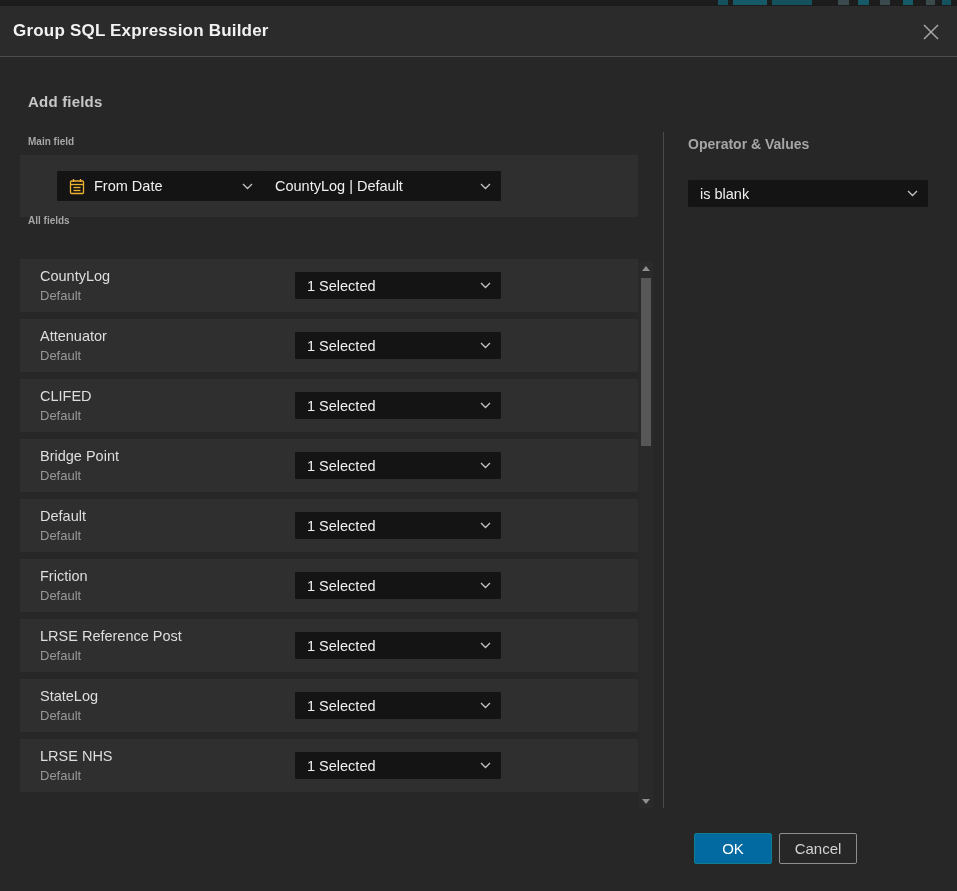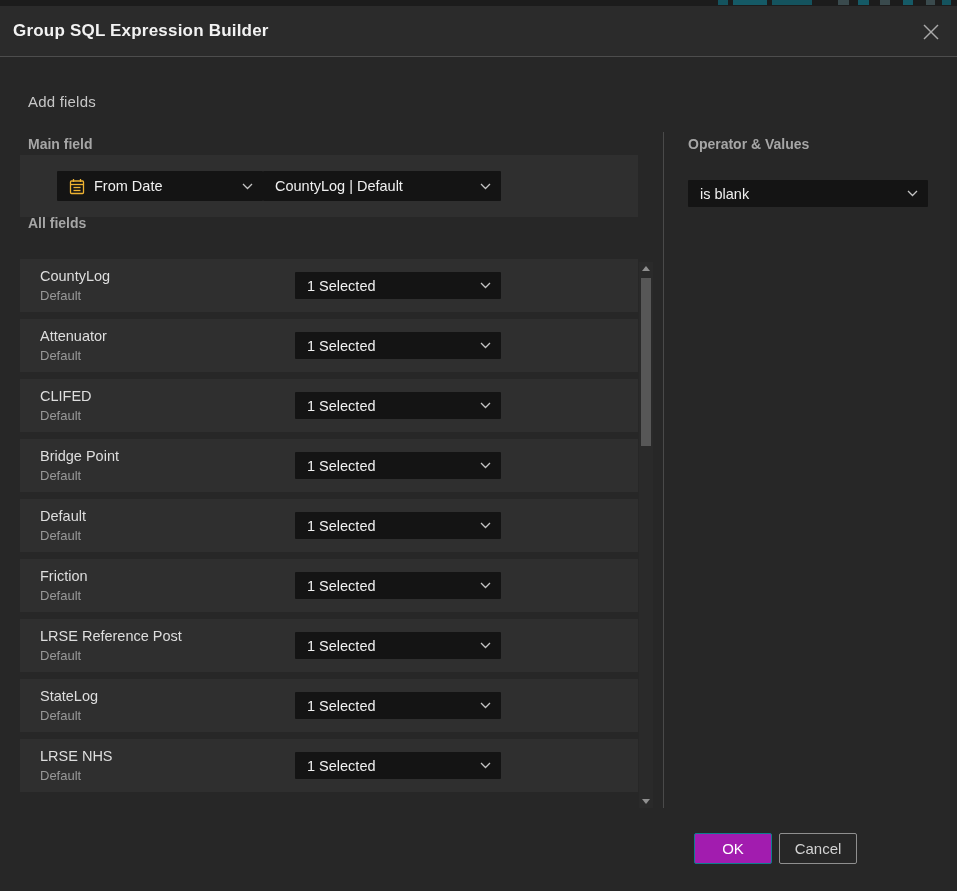--- a/index.html
+++ b/index.html
@@ -32,25 +32,25 @@
     margin-left: 13px; font-size: 17px; font-weight: bold;
     color: #f2f2f2; letter-spacing: 0.2px;
   }
   .close-btn {
     position: absolute; right: 12px; top: 12px; width: 28px; height: 28px;
     display: flex; align-items: center; justify-content: center; cursor: pointer;
   }
   .close-btn svg { stroke: #a9a9a9; }
 
   .section-heading {
-    position: absolute; font-size: 15px; font-weight: normal; color: #c7c7c7;
+    position: absolute; font-size: 15px; font-weight: bold; color: #c7c7c7;
     letter-spacing: 0.2px;
   }
   .sub-label {
-    position: absolute; font-size: 14px; font-weight: bold; color: #a6a6a6; text-align: right;
+    position: absolute; font-size: 10px; font-weight: bold; color: #a6a6a6; text-align: right;
   }
 
   
   .main-field-panel {
     position: absolute; left: 20px; top: 149px; width: 618px; height: 62px;
     background: #2f2f2f; display: flex; align-items: center; padding-left: 20px;
   }
   .select-control {
     background: #141414; height: 30px; display: flex; align-items: center;
     padding: 0 10px 0 12px; cursor: pointer; border-radius: 1px;
@@ -118,21 +118,21 @@
   .checkbox-label { margin-left: 10px; font-size: 14.5px; color: #ececec; }
 
   
   .footer-buttons { position: absolute; right: 28px; top: 827px; display: flex; }
   .btn {
     height: 31px; min-width: 78px; font-size: 15px; display: flex;
     align-items: center; justify-content: center; cursor: pointer;
     border-radius: 2px; padding: 0 14px;
     font-family: "Liberation Sans", sans-serif;
   }
-  .btn-ok { background: #a21caf; color: #ffffff; border: 1px solid #0f7e8e; }
+  .btn-ok { background: #0369a1; color: #ffffff; border: 1px solid #0f7e8e; }
   .btn-cancel { background: transparent; color: #d2d2d2; border: 1px solid #8f8f8f; margin-left: 7px; }
 </style>
 </head>
 <body>
 
 <div class="app-strip">
   <div class="strip-bit" style="left:718px;width:10px;background:#14535e;"></div>
   <div class="strip-bit" style="left:733px;width:34px;background:#155a66;"></div>
   <div class="strip-bit" style="left:772px;width:40px;background:#14535e;"></div>
   <div class="strip-bit" style="left:838px;width:11px;background:#3a4a4d;"></div>

